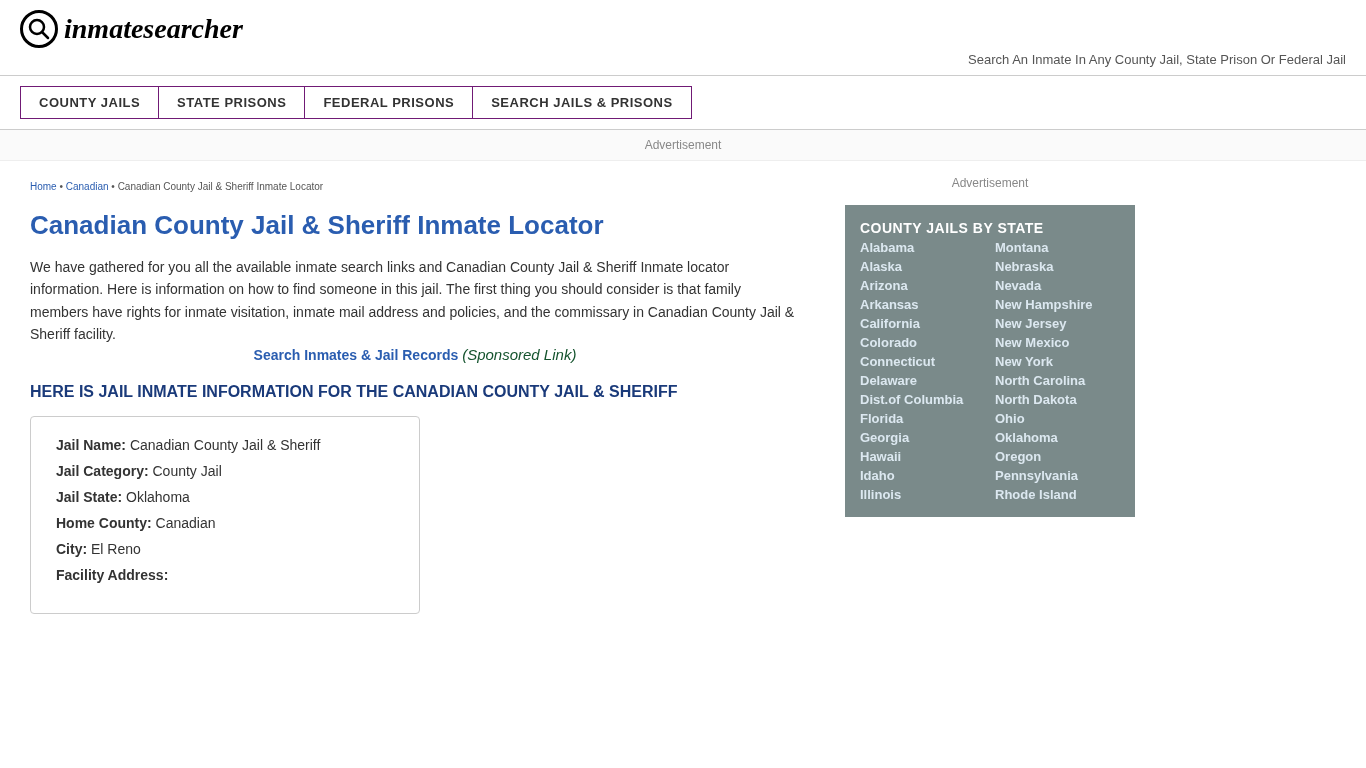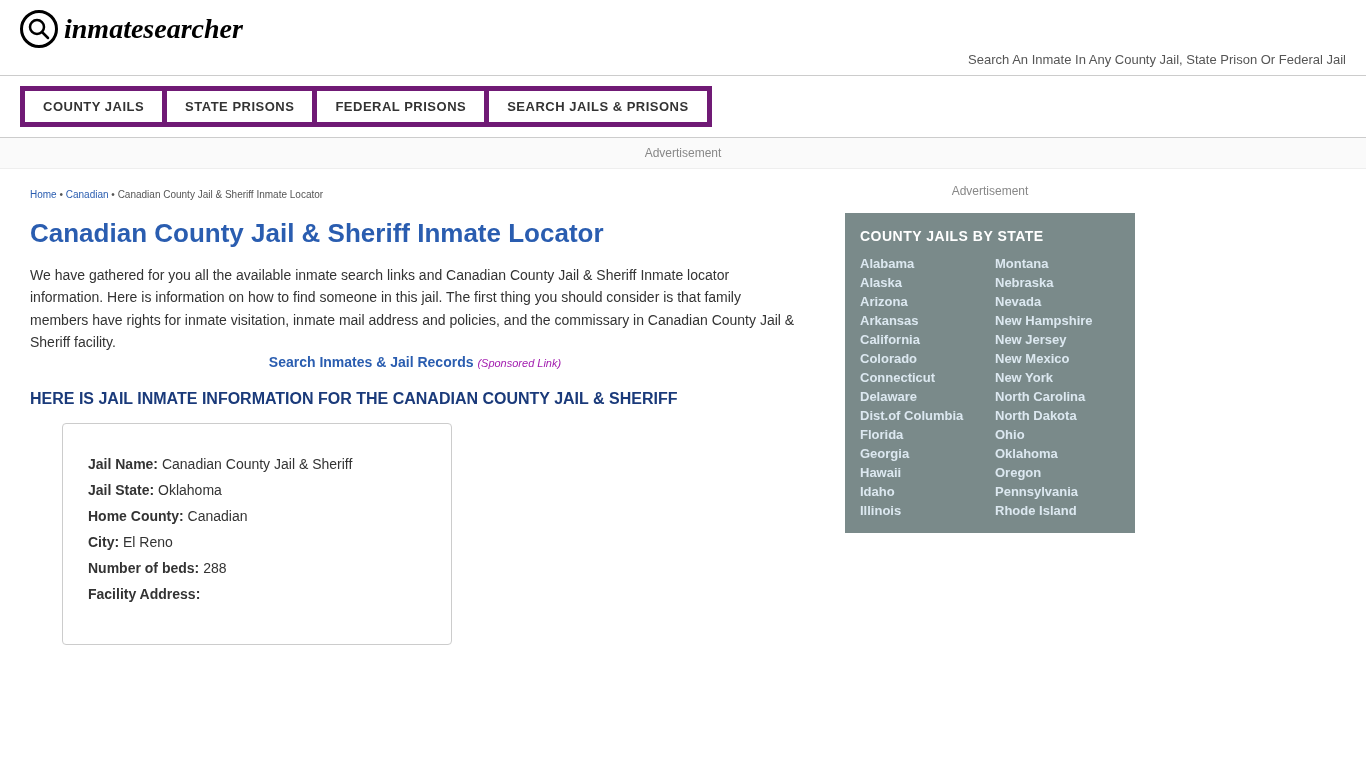--- a/index.html
+++ b/index.html
@@ -13,21 +13,21 @@
       display: flex; align-items: center; justify-content: center;
       font-size: 18px; font-weight: bold; background: #fff;
     }
     #logo-text { font-size: 28px; font-weight: bold; font-family: Georgia, serif; color: #000; }
     #logo-text span { font-style: italic; }
     #tagline { font-size: 13px; color: #555; margin-top: 4px; margin-left: 2px; }
 
     
     #nav { padding: 10px 20px; display: flex; gap: 0; border-bottom: 1px solid #ccc; }
     .nav-btn {
-      border: 5px solid #701a75; padding: 8px 18px; font-size: 13px;
+      border: 1px solid #701a75; padding: 8px 18px; font-size: 13px;
       font-weight: bold; color: #333; background: #fff; cursor: pointer;
       text-transform: uppercase; letter-spacing: 0.5px;
     }
     .nav-btn:not(:last-child) { border-right: none; }
 
     
     #ad-bar { text-align: center; padding: 8px; font-size: 12px; color: #888; border-bottom: 1px solid #eee; background: #fafafa; }
 
     
     #main { display: flex; gap: 0; }
@@ -41,39 +41,39 @@
 
     
     #page-title { font-size: 26px; font-weight: bold; color: #2a5db0; margin-bottom: 15px; }
 
     
     #intro-text { font-size: 14px; line-height: 1.6; color: #333; }
 
     
     #search-link { text-align: center; margin-bottom: 20px; }
     #search-link a { color: #2a5db0; font-weight: bold; font-size: 14px; text-decoration: none; }
-    #search-link .sponsored { font-style: italic; color: #a21caf; font-size: 11px; }
+    #search-link .sponsored { font-style: italic; color: #14532d; font-size: 15px; }
 
     
     #section-heading { font-size: 16px; font-weight: bold; color: #1a3a7a; text-transform: uppercase; margin-bottom: 15px; }
 
     
     #info-card {
-      border: 1px solid #ccc; border-radius: 4px; padding: 32px 25px;
-      background: #fff; max-width: 390px; margin-left: 32px;
+      border: 1px solid #ccc; border-radius: 4px; padding: 20px 25px;
+      background: #fff; max-width: 390px;
     }
     .info-row { margin-bottom: 10px; font-size: 14px; }
     .info-label { font-weight: bold; }
 
     
     #sidebar-ad { text-align: center; font-size: 12px; color: #888; padding: 5px 0 15px 0; }
     #county-jails-box { background: #7a8a8a; padding: 15px; }
     #county-jails-title {
       font-size: 14px; font-weight: bold; color: #fff;
-      text-transform: uppercase; margin-bottom: 12px; letter-spacing: 0.5px;
+      text-transform: uppercase; margin-bottom: 4px; letter-spacing: 0.5px;
     }
     #states-grid { display: grid; grid-template-columns: 1fr 1fr; gap: 4px 10px; font-weight: bold; }
     .state-link { color: #dce8f0; font-size: 13px; cursor: pointer; text-decoration: none; }
   </style>
 </head>
 <body>
 
 <div id="header">
   <div id="logo-area">
     <div id="logo-icon">
@@ -116,34 +116,34 @@
     </div>
 
     <div id="section-heading">HERE IS JAIL INMATE INFORMATION FOR THE CANADIAN COUNTY JAIL &amp; SHERIFF</div>
 
     <div id="info-card">
       <div class="info-row">
         <span class="info-label">Jail Name:</span>
         <span>Canadian County Jail &amp; Sheriff</span>
       </div>
       <div class="info-row">
+        <span class="info-label">Jail Category:</span>
+        <span>County Jail</span>
+      </div>
+      <div class="info-row">
         <span class="info-label">Jail State:</span>
         <span>Oklahoma</span>
       </div>
       <div class="info-row">
         <span class="info-label">Home County:</span>
         <span>Canadian</span>
       </div>
       <div class="info-row">
         <span class="info-label">City:</span>
         <span>El Reno</span>
-      </div>
-      <div class="info-row">
-        <span class="info-label">Number of beds:</span>
-        <span>288</span>
       </div>
       <div class="info-row">
         <span class="info-label">Facility Address:</span>
       </div>
     </div>
 
   </div>
 
   <div id="sidebar">
     <div id="sidebar-ad">Advertisement</div>

